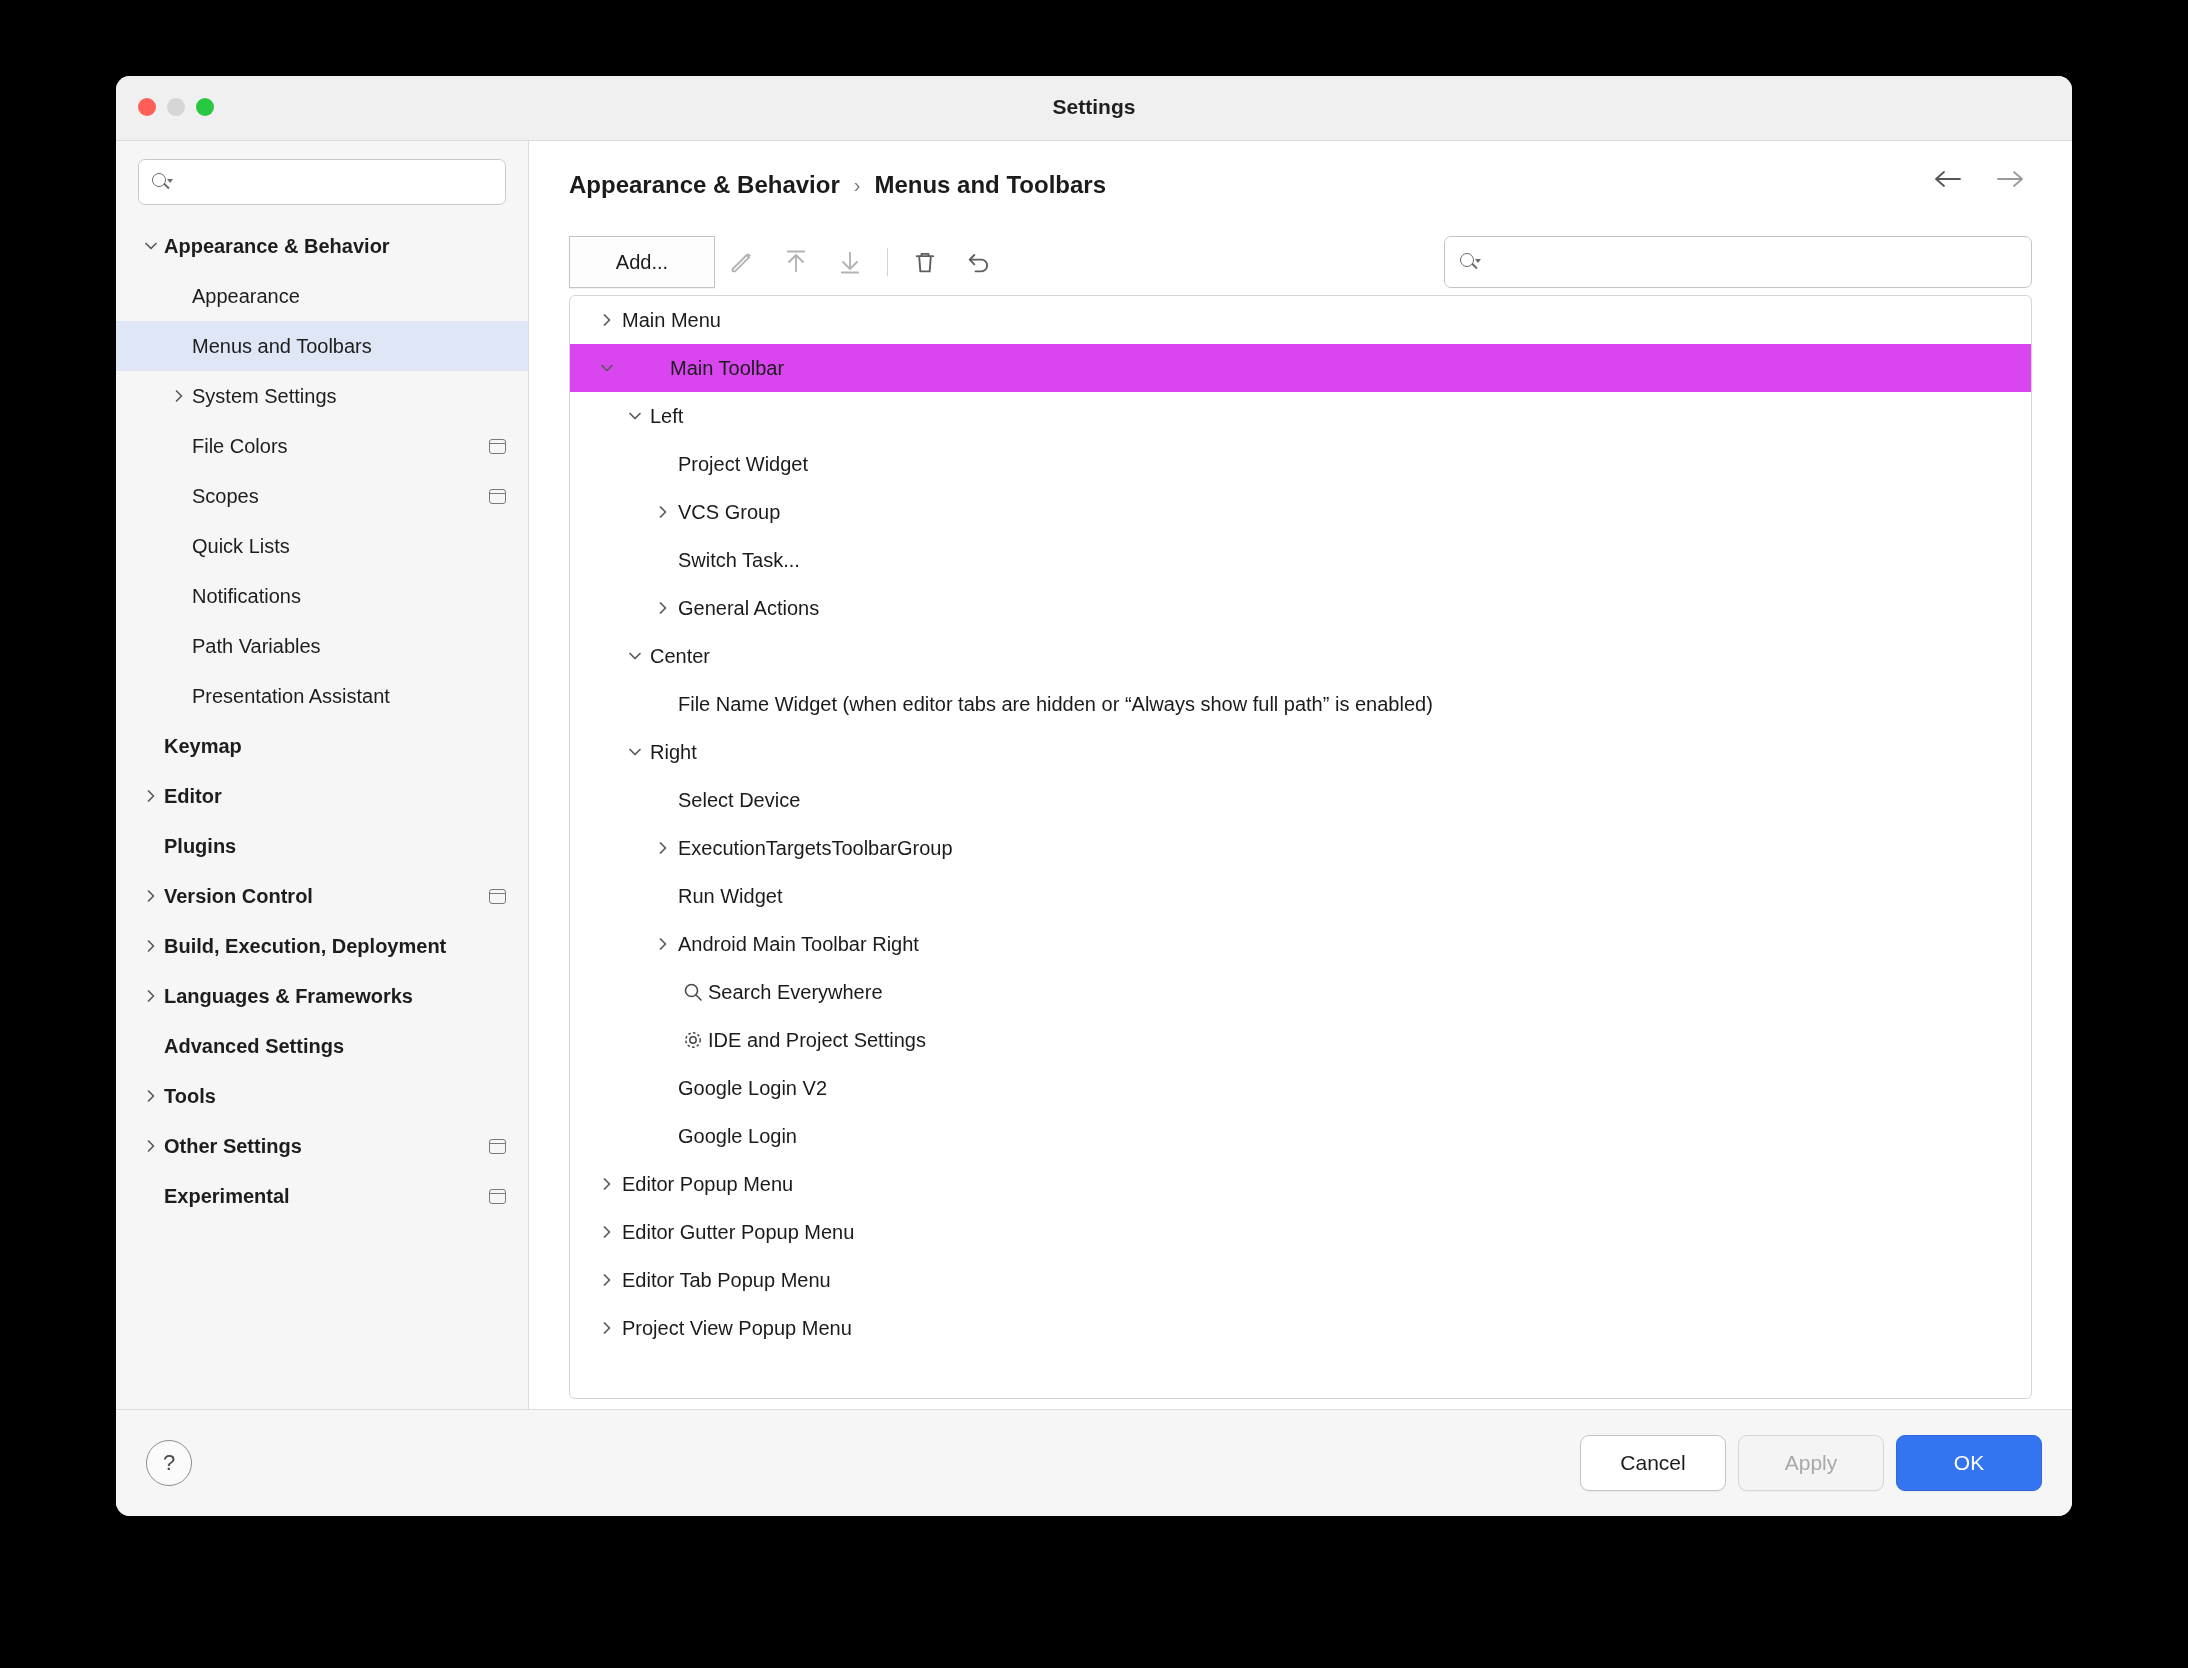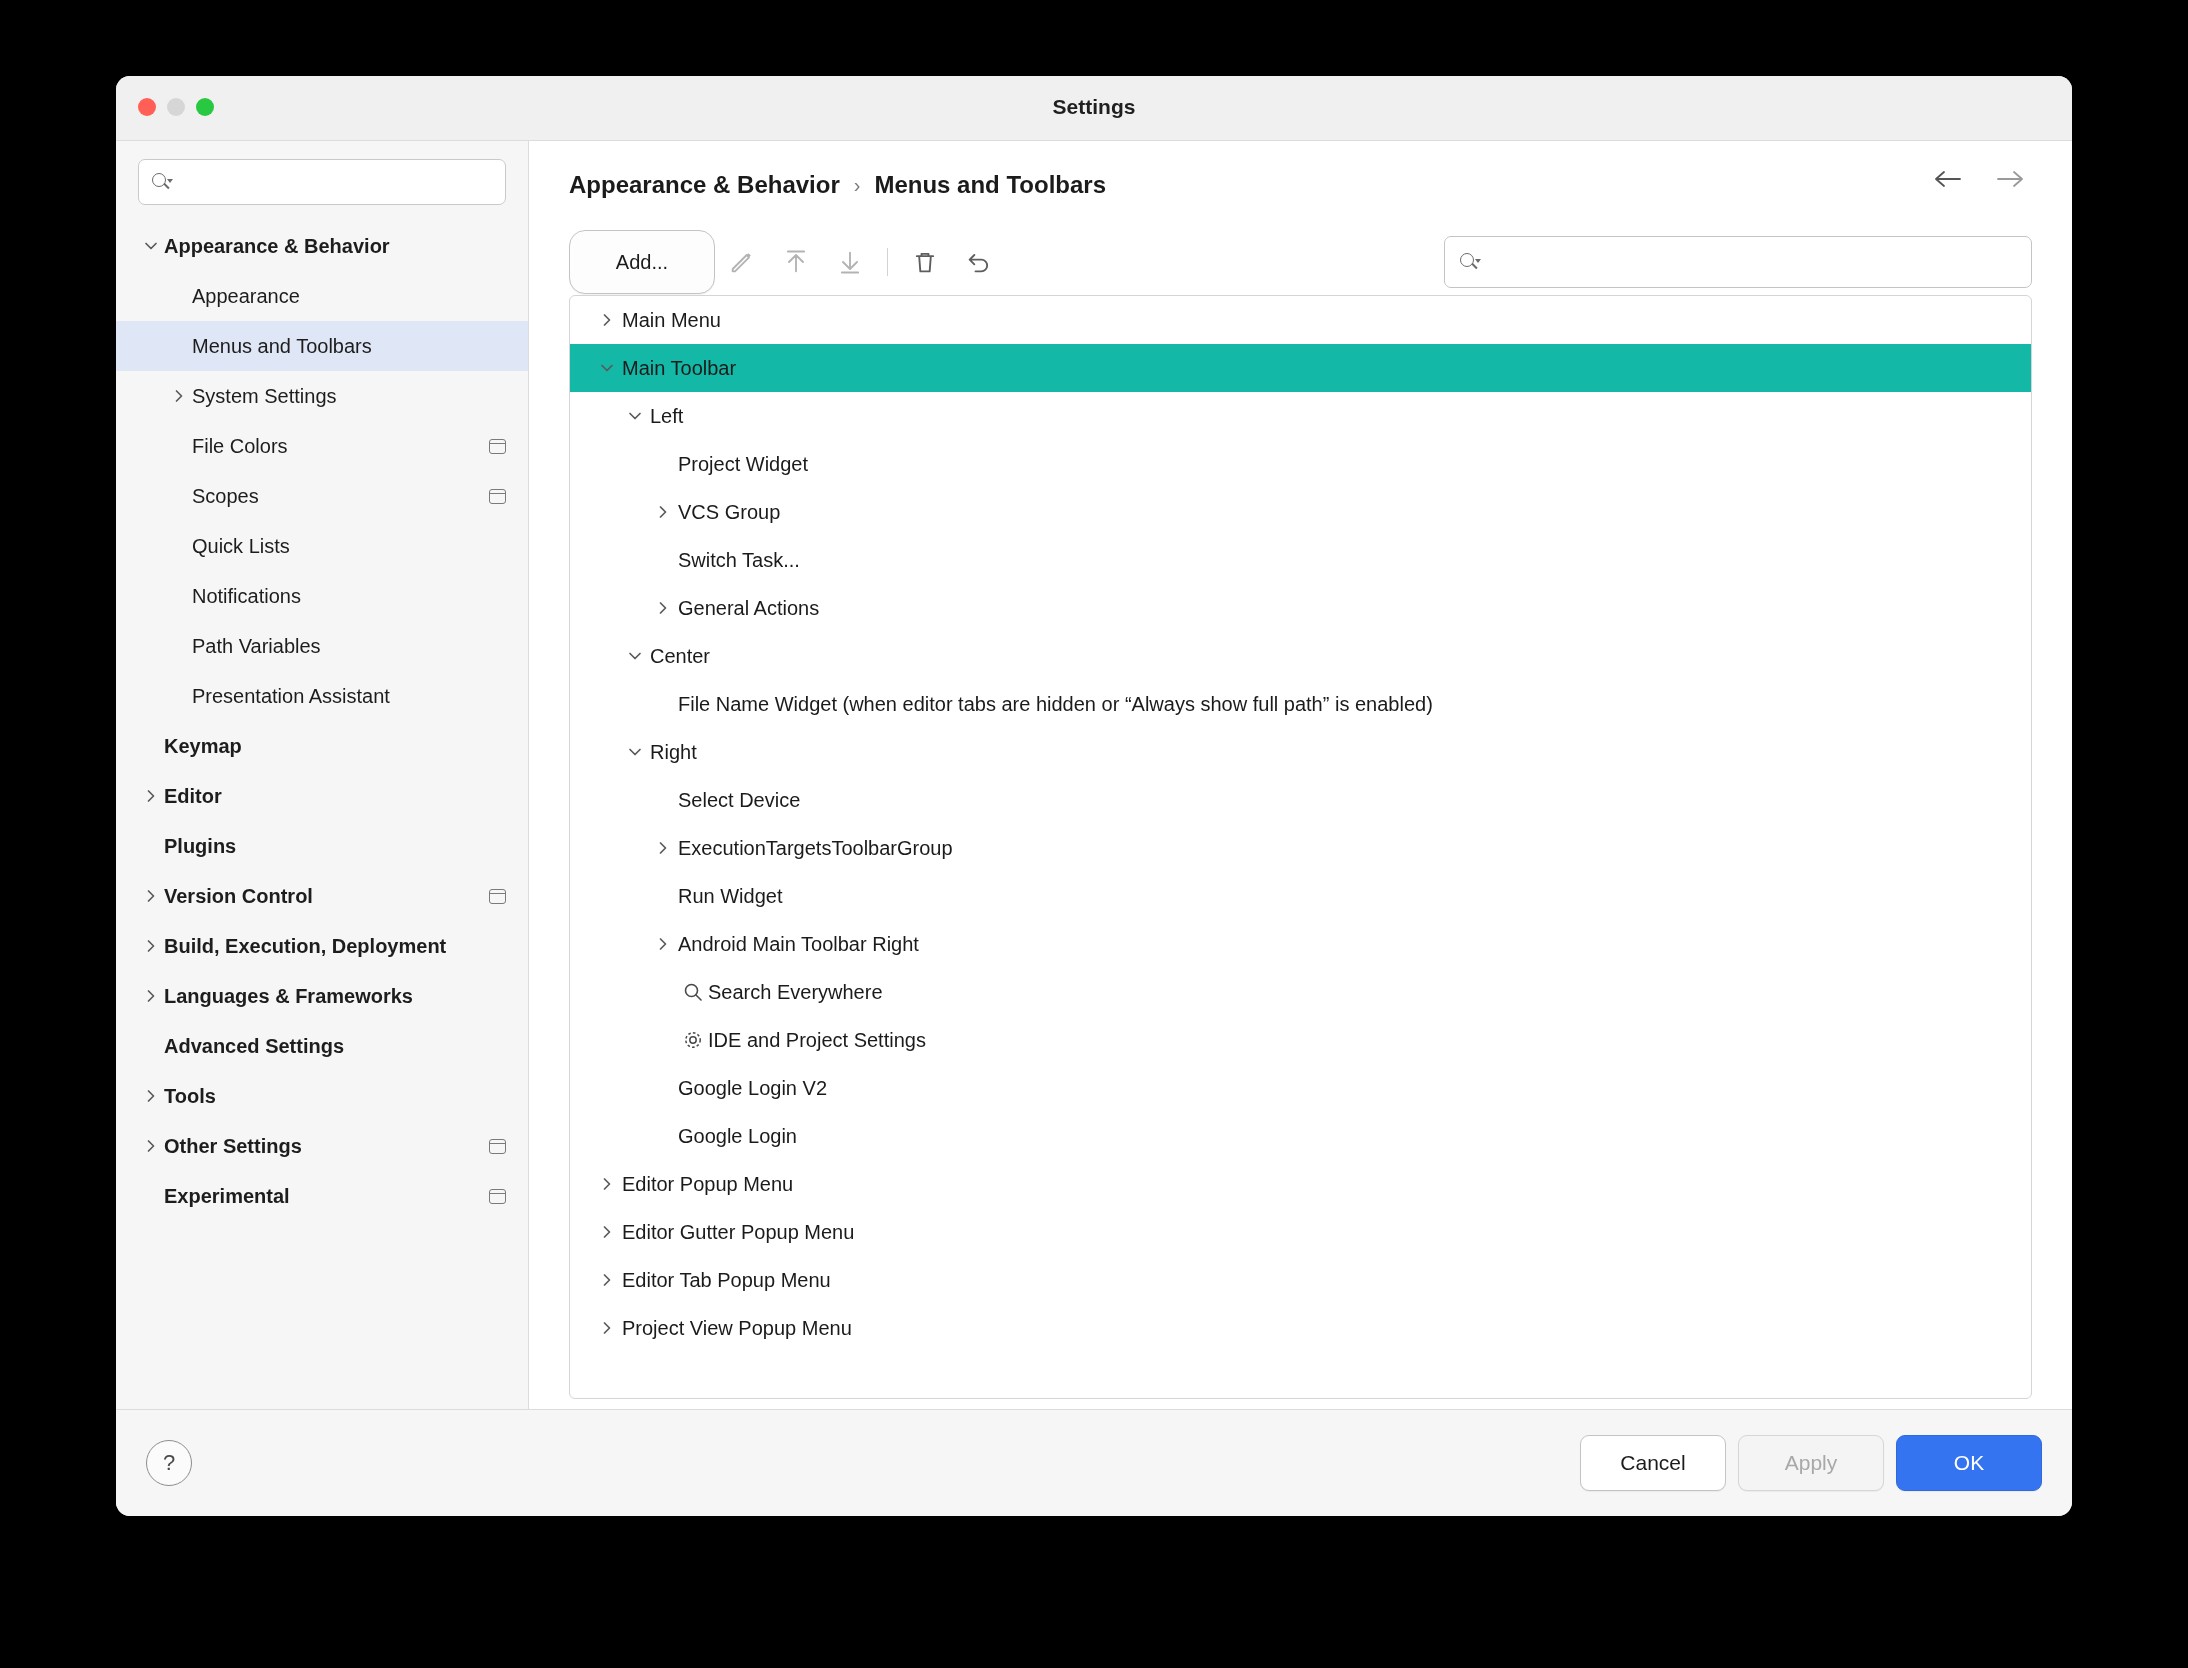--- a/index.html
+++ b/index.html
@@ -203,25 +203,25 @@
   }
 
   .toolbar {
     display: flex;
     align-items: center;
     height: 66px;
     flex: 0 0 auto;
     gap: 0;
   }
   .add-btn {
-    height: 64px;
+    height: 52px;
     min-width: 146px;
     background: #fdfdfd;
     border: 1px solid #c4c4c4;
-    border-radius: 16px;
+    border-radius: 0;
     font-size: 20px;
     color: #1c1c1c;
     font-family: "Liberation Sans", sans-serif;
     cursor: pointer;
     box-shadow: 0 1px 1px rgba(0,0,0,0.05);
   }
   .tool-icon {
     width: 54px;
     height: 52px;
     display: flex;
@@ -259,21 +259,21 @@
     min-height: 0;
   }
   .item {
     display: flex;
     align-items: center;
     height: 48px;
     font-size: 20px;
     color: #1b1b1b;
     white-space: nowrap;
   }
-  .item.selected { background: #14b8a6; }
+  .item.selected { background: #d946ef; gap: 48px; }
   .item .twisty {
     width: 30px;
     flex: 0 0 30px;
     display: flex;
     align-items: center;
     justify-content: center;
     color: #5a5a5a;
   }
   .item .item-icon {
     width: 30px;

